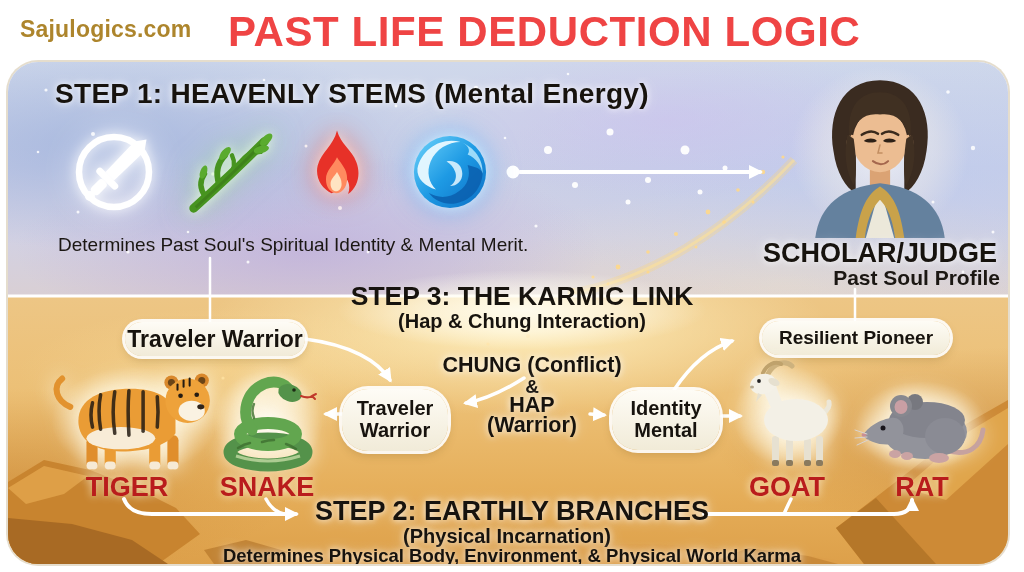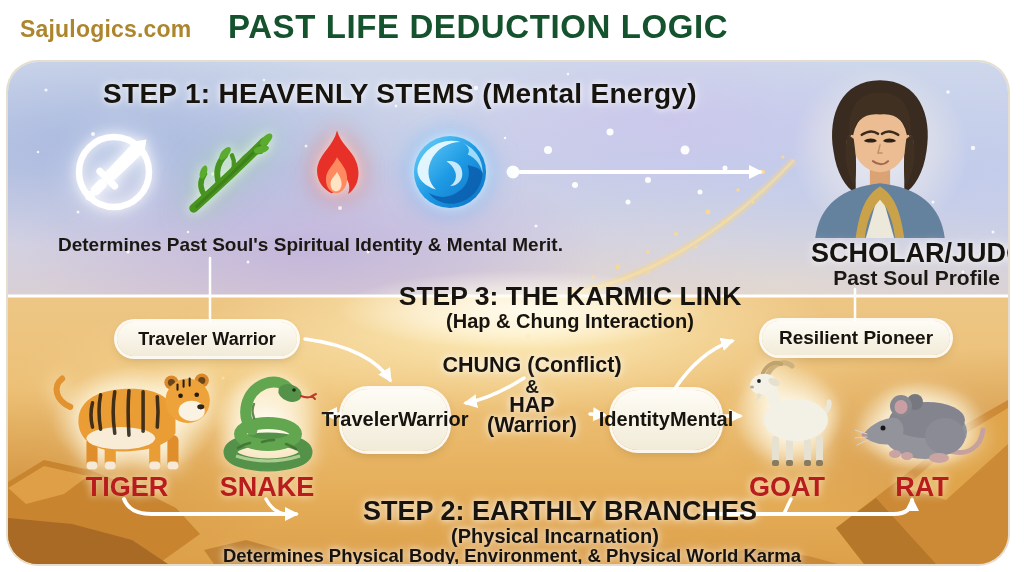--- a/index.html
+++ b/index.html
@@ -1,43 +1,43 @@
 <!DOCTYPE html>
 <html><head>
 <meta charset="utf-8">
 <style>
   html,body{margin:0;padding:0;width:1024px;height:572px;background:#ffffff;
     font-family:"Liberation Sans","DejaVu Sans",sans-serif;overflow:hidden;}
   .abs{position:absolute;}
   .canvas{position:relative;width:995px;height:572px;}
   .hd-site{left:20px;top:16px;font-size:23px;font-weight:800;color:#ad852c;letter-spacing:.2px;}
-  .hd-title{left:228px;top:8px;font-size:33px;font-weight:800;color:#14532d;letter-spacing:.6px;}
+  .hd-title{left:228px;top:8px;font-size:42px;font-weight:800;color:#ef4444;letter-spacing:.6px;}
   .panel{left:8px;top:62px;width:1000px;height:502px;border-radius:30px;overflow:hidden;
     box-shadow:0 0 0 2px rgba(222,212,192,.8);}
   .sky{left:0;top:0;width:1000px;height:234px;
     background:
       radial-gradient(55% 75% at 10% 35%, rgba(140,165,215,.55), rgba(140,165,215,0) 60%),
       radial-gradient(45% 65% at 30% 80%, rgba(176,150,214,.45), rgba(176,150,214,0) 65%),
       radial-gradient(40% 55% at 66% 25%, rgba(205,190,238,.5), rgba(205,190,238,0) 60%),
       radial-gradient(60% 80% at 90% 50%, rgba(186,202,240,.55), rgba(186,202,240,0) 70%),
       radial-gradient(50% 60% at 78% 95%, rgba(240,226,200,.5), rgba(240,226,200,0) 70%),
       linear-gradient(180deg,#cfd8eb 0%,#cacfe7 45%,#d2d1e3 75%,#d9cfd4 100%);}
   .earth{left:0;top:234px;width:1000px;height:268px;
     background:
       radial-gradient(48% 50% at 51% 12%, rgba(255,240,190,.95), rgba(255,240,190,0) 65%),
       radial-gradient(35% 40% at 22% 28%, rgba(250,222,156,.5), rgba(250,222,156,0) 60%),
       radial-gradient(45% 55% at 100% 55%, rgba(186,115,38,.45), rgba(186,115,38,0) 65%),
       radial-gradient(45% 55% at 0% 70%, rgba(190,120,40,.4), rgba(190,120,40,0) 65%),
       linear-gradient(180deg,#edc685 0%,#ecbf74 40%,#e5ad58 75%,#dda04a 100%);}
-  .t{color:#17130e;font-weight:800;margin-left:48px;}
+  .t{color:#17130e;font-weight:800;}
   .glowtext{text-shadow:0 0 6px rgba(255,255,255,.85),0 0 14px rgba(255,255,255,.55);}
   .pill{display:flex;align-items:center;justify-content:center;text-align:center;
     background:linear-gradient(180deg,#fefcf6,#f1ebd8);border-radius:22px;color:#17130e;font-weight:800;
     box-shadow:0 0 0 3px rgba(255,255,255,.9),0 4px 10px rgba(120,85,30,.28);}
-  .node{border-radius:26px;flex-direction:row;line-height:1.08;}
+  .node{border-radius:26px;flex-direction:column;line-height:1.08;}
   .alabel{font-size:27px;font-weight:800;color:#b91c1c;text-align:center;
     text-shadow:0 0 8px rgba(255,250,230,.9);}
   .ctext{text-align:center;color:#17130e;font-weight:800;}
   .icon-metal{filter:drop-shadow(0 0 6px rgba(255,255,255,.95)) drop-shadow(0 0 16px rgba(255,255,255,.6));}
   .icon-wood{filter:drop-shadow(0 0 6px rgba(235,255,225,.9)) drop-shadow(0 0 14px rgba(140,220,120,.5));}
   .icon-fire{filter:drop-shadow(0 0 6px rgba(255,230,220,.9)) drop-shadow(0 0 14px rgba(255,90,60,.6));}
   .icon-water{filter:drop-shadow(0 0 6px rgba(230,248,255,.9)) drop-shadow(0 0 14px rgba(70,170,255,.6));}
   .animal{filter:drop-shadow(0 0 10px rgba(255,252,235,.85));}
   .step3glow{background:radial-gradient(closest-side, rgba(255,252,240,.95), rgba(255,252,240,.55) 55%, rgba(255,252,240,0));}
 </style>
@@ -207,21 +207,21 @@
             <stop offset="1" stop-color="#0b6ec4"></stop>
         </linearGradient>
       </defs>
       <circle cx="50" cy="50" r="41" fill="url(#wg)"></circle>
       <path d="M13,46 C18,24 40,10 62,16 C48,16 34,24 28,38 C23,50 26,62 34,70 C22,66 12,58 13,46 Z" fill="#eaf9ff" opacity=".95"></path>
       <path d="M62,16 C78,22 88,36 87,52 C86,44 80,34 70,30 C74,26 70,18 62,16 Z" fill="#bdecff" opacity=".8"></path>
       <path d="M87,52 C86,70 72,84 54,86 C42,87 32,82 26,74 C36,80 50,80 60,72 C70,65 74,54 70,42 C78,44 86,46 87,52 Z" fill="#0a5fae" opacity=".85"></path>
       <path d="M46,38 C56,36 64,42 64,52 C64,60 58,66 50,66 C56,62 58,56 56,50 C54,44 50,40 46,38 Z" fill="#e6f7ff" opacity=".85"></path>
     </svg>
 
-    <div class="abs" style="left:50px;top:172px;font-size:19px;font-weight:700;color:#1b1713">Determines Past Soul's Spiritual Identity &amp; Mental Merit.</div>
+    <div class="abs" style="left:50px;top:172px;font-size:19px;font-weight:400;color:#1b1713">Determines Past Soul's Spiritual Identity &amp; Mental Merit.</div>
 
     <svg class="abs" style="left:780px;top:2px" width="184" height="174" viewBox="0 0 180 172">
       <defs>
         <radialGradient id="pglow">
             <stop offset="0" stop-color="#ffffff" stop-opacity=".65"></stop>
           <stop offset="65%" stop-color="#fff6e6" stop-opacity=".3"></stop>
           <stop offset="100%" stop-color="#fff6e6" stop-opacity="0"></stop>
           </radialGradient>
       </defs>
       <ellipse cx="90" cy="86" rx="88" ry="84" fill="url(#pglow)"></ellipse>
@@ -247,21 +247,21 @@
       <path d="M83,96 C88,100 94,100 98,96" stroke="#a5674d" stroke-width="2" fill="none" stroke-linecap="round"></path>
     </svg>
 
     <div class="abs t glowtext" style="left:752px;top:176px;width:240px;font-size:27px;text-align:center">SCHOLAR/JUDGE</div>
     <div class="abs" style="left:752px;top:204px;width:240px;font-size:21px;font-weight:700;color:#1b1713;text-align:right">Past Soul Profile</div>
 
     <div class="abs step3glow" style="left:329px;top:208px;width:370px;height:80px"></div>
     <div class="abs t" style="left:309px;top:219px;width:410px;font-size:26.5px;text-align:center">STEP 3: THE KARMIC LINK</div>
     <div class="abs t" style="left:309px;top:248px;width:410px;font-size:20px;text-align:center">(Hap &amp; Chung Interaction)</div>
 
-    <div class="abs pill" style="left:109px;top:260px;width:180px;height:34px;font-size:18px">Traveler Warrior</div>
+    <div class="abs pill" style="left:117px;top:260px;width:180px;height:34px;font-size:23px">Traveler Warrior</div>
     <div class="abs pill" style="left:754px;top:259px;width:188px;height:34px;font-size:19px">Resilient Pioneer</div>
 
     <div class="abs pill node" style="left:334px;top:327px;width:106px;height:62px;font-size:20px">
       <span>Traveler</span>
       <span>Warrior</span>
     </div>
     <div class="abs pill node" style="left:604px;top:328px;width:108px;height:60px;font-size:20px">
       <span>Identity</span>
       <span>Mental</span>
     </div>

